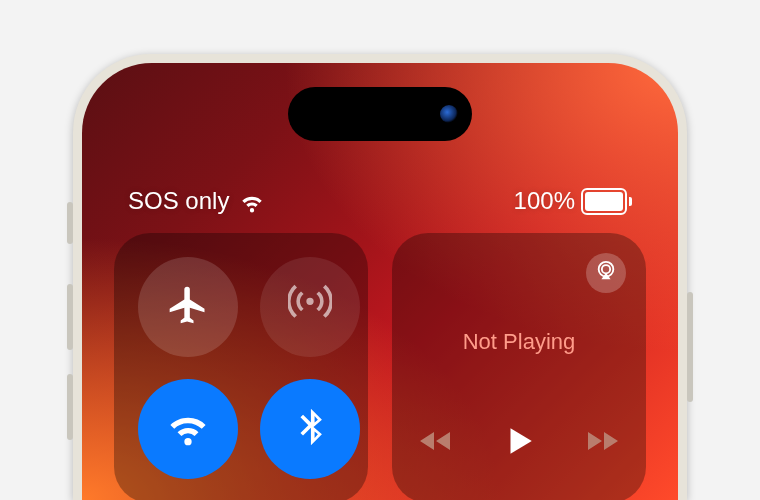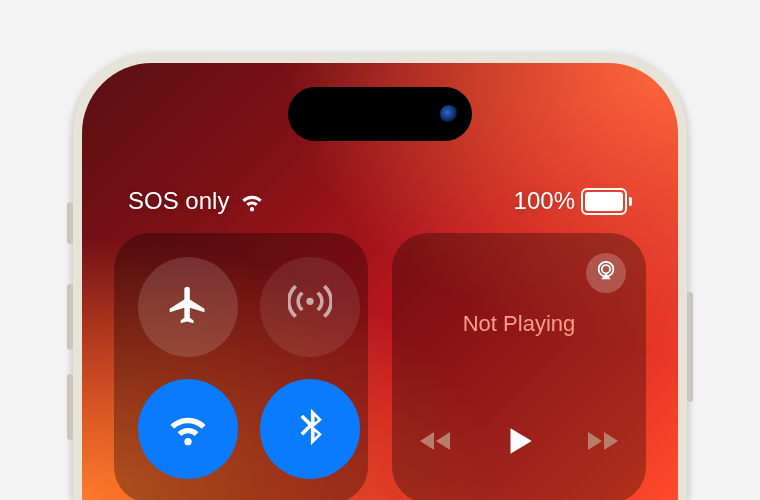--- a/index.html
+++ b/index.html
@@ -53,21 +53,21 @@
   background:radial-gradient(circle at 40% 40%,#2b6bd6 0%,#0d275a 55%,#000 70%);
 }
 
 .status-bar{
   position:absolute;top:124px;left:0;right:0;
   display:flex;justify-content:space-between;align-items:center;
   padding:0 46px;
   color:#fff;font-size:24px;font-weight:500;
   text-shadow:0 0 6px rgba(0,0,0,0.2);
 }
-.status-left{display:flex;gap:10px}
+.status-left{display:flex;align-items:center;gap:10px}
 .status-right{display:flex;align-items:center;gap:6px}
 .wifi-status-icon svg{width:26px;height:26px;display:block}
 .battery{display:flex;align-items:center;gap:2px}
 .battery-body{
   width:38px;height:19px;border:2px solid #fff;border-radius:6px;
   padding:2px;display:flex;
 }
 .battery-fill{background:#fff;border-radius:3px;width:100%;height:100%}
 .battery-tip{width:3px;height:9px;background:#fff;border-radius:0 2px 2px 0}
 
@@ -104,21 +104,21 @@
 .media-tile{position:relative;color:#fff}
 .airplay-btn{
   position:absolute;top:20px;right:20px;
   width:40px;height:40px;border-radius:50%;
   background:rgba(255,255,255,0.22);
   display:flex;align-items:center;justify-content:center;
   cursor:pointer;
 }
 .airplay-btn svg{width:22px;height:22px;fill:none;stroke:#fff;stroke-width:2}
 .now-playing{
-  position:absolute;top:78px;left:0;right:0;text-align:center;
+  position:absolute;top:96px;left:0;right:0;text-align:center;
   color:#ff9c8a;font-size:22px;font-weight:500;
 }
 .media-controls{
   position:absolute;bottom:42px;left:0;right:0;
   display:flex;align-items:center;justify-content:center;gap:44px;
 }
 .media-controls .seek svg{width:40px;height:28px;fill:#b97d6d}
 .media-controls .play svg{width:34px;height:34px;fill:#fff}
 .media-controls button{background:none;border:none;padding:0;cursor:pointer}
 </style>

